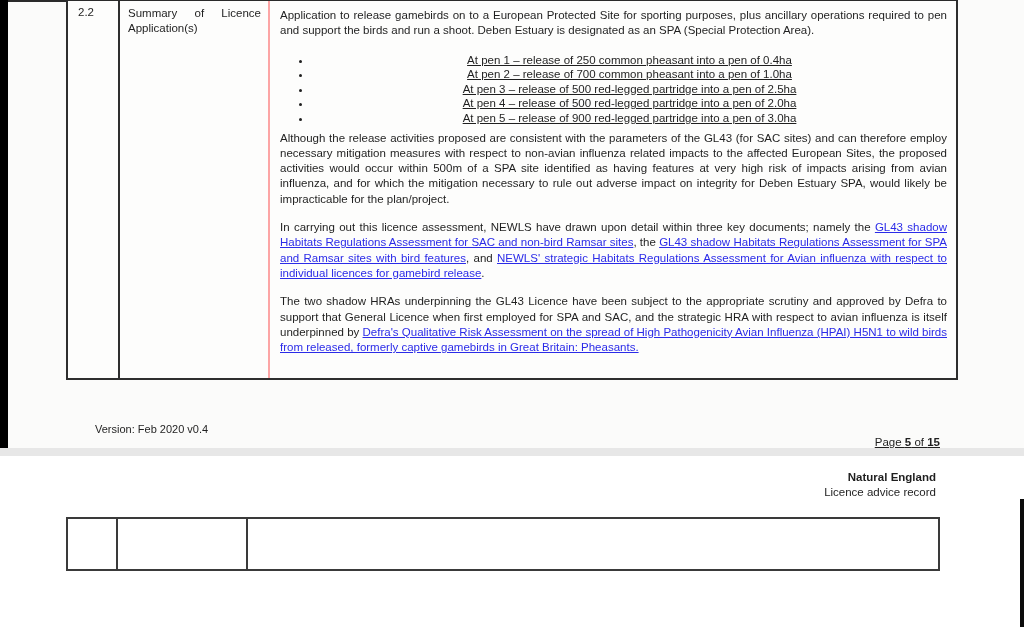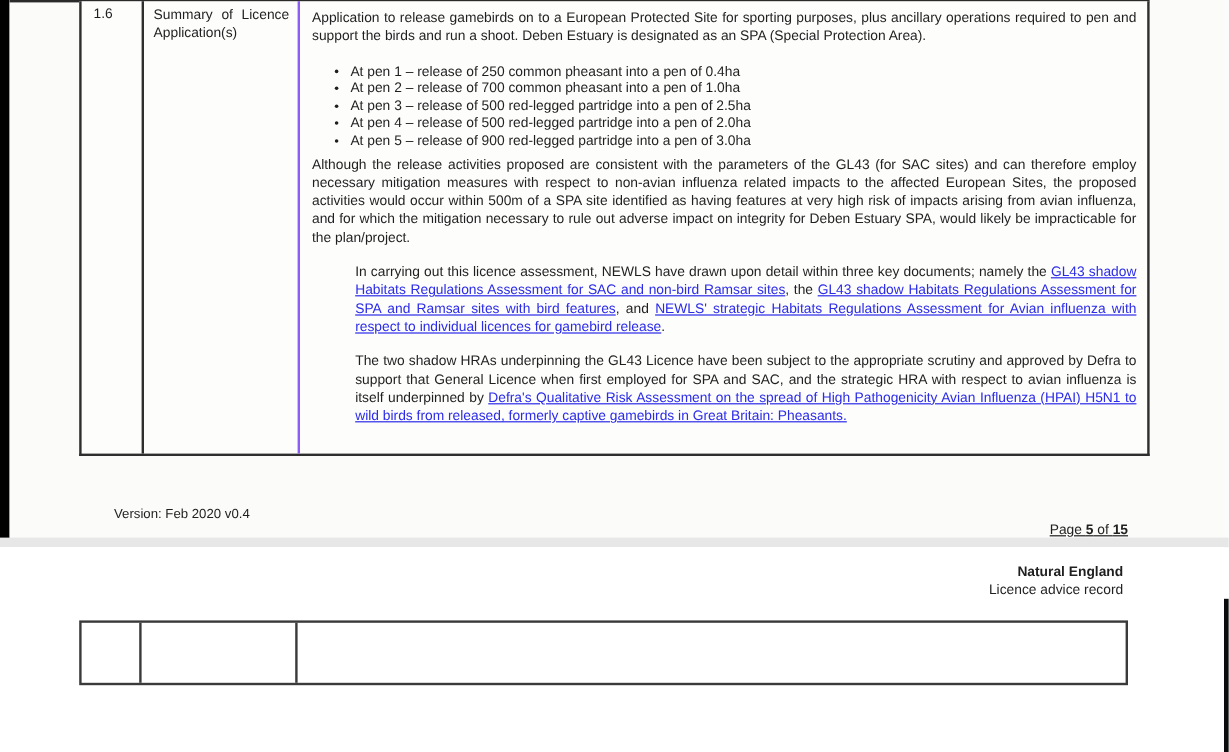--- a/index.html
+++ b/index.html
@@ -20,30 +20,30 @@
     position:absolute; left:66px; top:1px; width:892px; height:379px;
     border:2px solid #2e2e2e; border-top:none; box-sizing:border-box;
     display:flex; background:#fdfdfc;
   }
   .cell { box-sizing:border-box; }
   .cell-ref {
     width:52px; border-right:2px solid #2e2e2e; padding:5px 4px 0 10px;
     font-size:11.5px;
   }
   .cell-label {
-    width:130px; border-right:2px solid #8b5cf6; padding:5px 7px 0 8px;
+    width:150px; border-right:2px solid #fca5a5; padding:5px 7px 0 8px;
     font-size:11.5px; line-height:15px; text-align:justify;
   }
   .cell-content {
     flex:1; padding:3px 9px 16px 10px; font-size:11.5px; line-height:15.3px;
     text-align:justify;
   }
   .cell-content p { margin:4px 0 0 0; }
-  .cell-content p + p { margin-top:13px;margin-left:36px; }
-  ul.pen-list { margin:14px 0 5px 0; padding-left:32px; text-align:left; }
+  .cell-content p + p { margin-top:13px; }
+  ul.pen-list { margin:14px 0 5px 0; padding-left:32px; text-align:center;text-decoration:underline; }
   ul.pen-list li { line-height:14.6px; }
 
   a.doclink { color:#2b2be8; text-decoration:underline; }
 
   
   .version { position:absolute; left:95px; top:423px; font-size:11px; }
   .pageno  { position:absolute; top:436px; right:84px; font-size:11.5px;text-decoration:underline; }
   .pageno b { font-weight:bold; }
 
   
@@ -64,21 +64,21 @@
 
 <div class="edge-left"></div>
 <div class="page1"></div>
 <div class="page-gap"></div>
 <div class="page2"></div>
 <div class="edge-right"></div>
 <div class="top-cut-line"></div>
 
 <div class="main-table">
   <div class="cell cell-ref">
-    <span>1.6</span>
+    <span>2.2</span>
   </div>
   <div class="cell cell-label">
     <span>Summary of Licence Application(s)</span>
   </div>
   <div class="cell cell-content">
     <p>Application to release gamebirds on to a European Protected Site for sporting purposes, plus ancillary operations required to pen and support the birds and run a shoot. Deben Estuary is designated as an SPA (Special Protection Area).</p>
     <ul class="pen-list">
         <li>At pen 1 – release of 250 common pheasant into a pen of 0.4ha</li>
         <li>At pen 2 – release of 700 common pheasant into a pen of 1.0ha</li>
         <li>At pen 3 – release of 500 red-legged partridge into a pen of 2.5ha</li>

